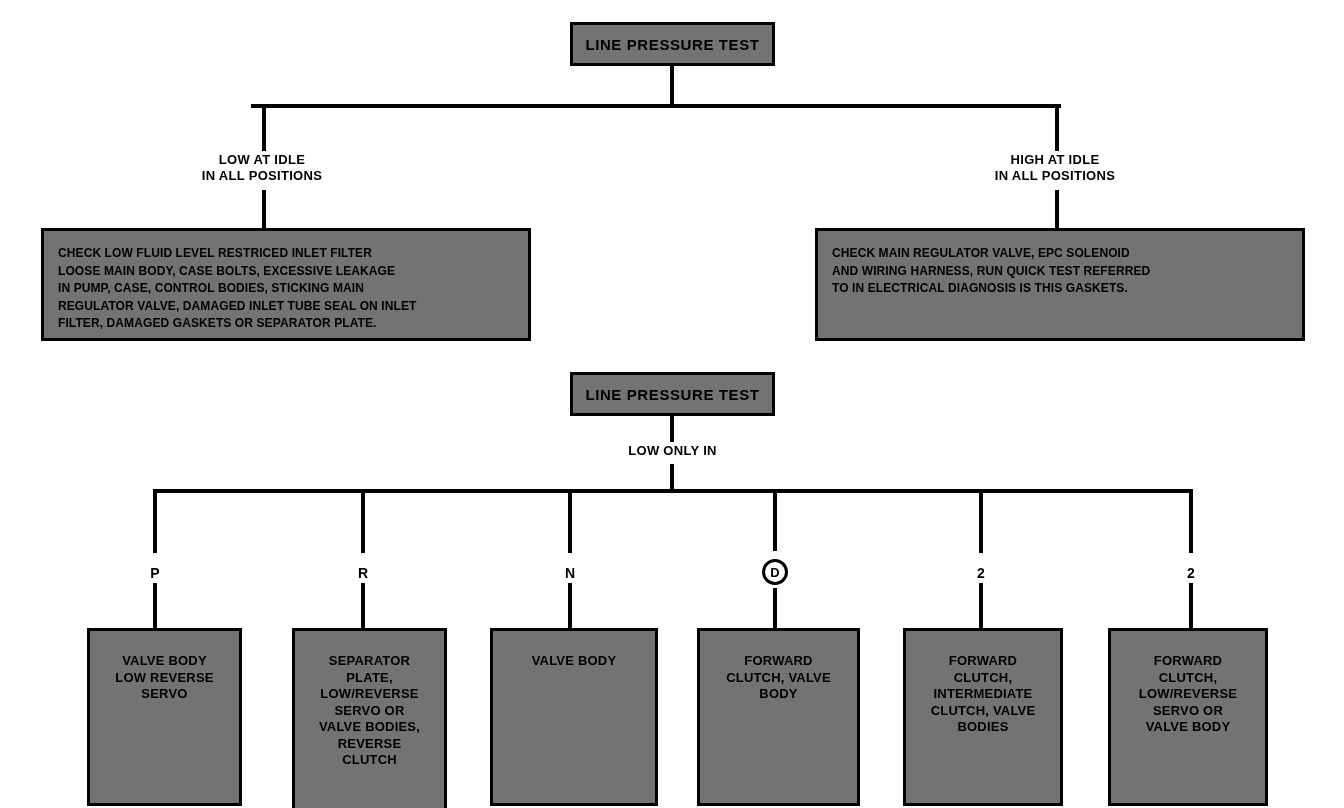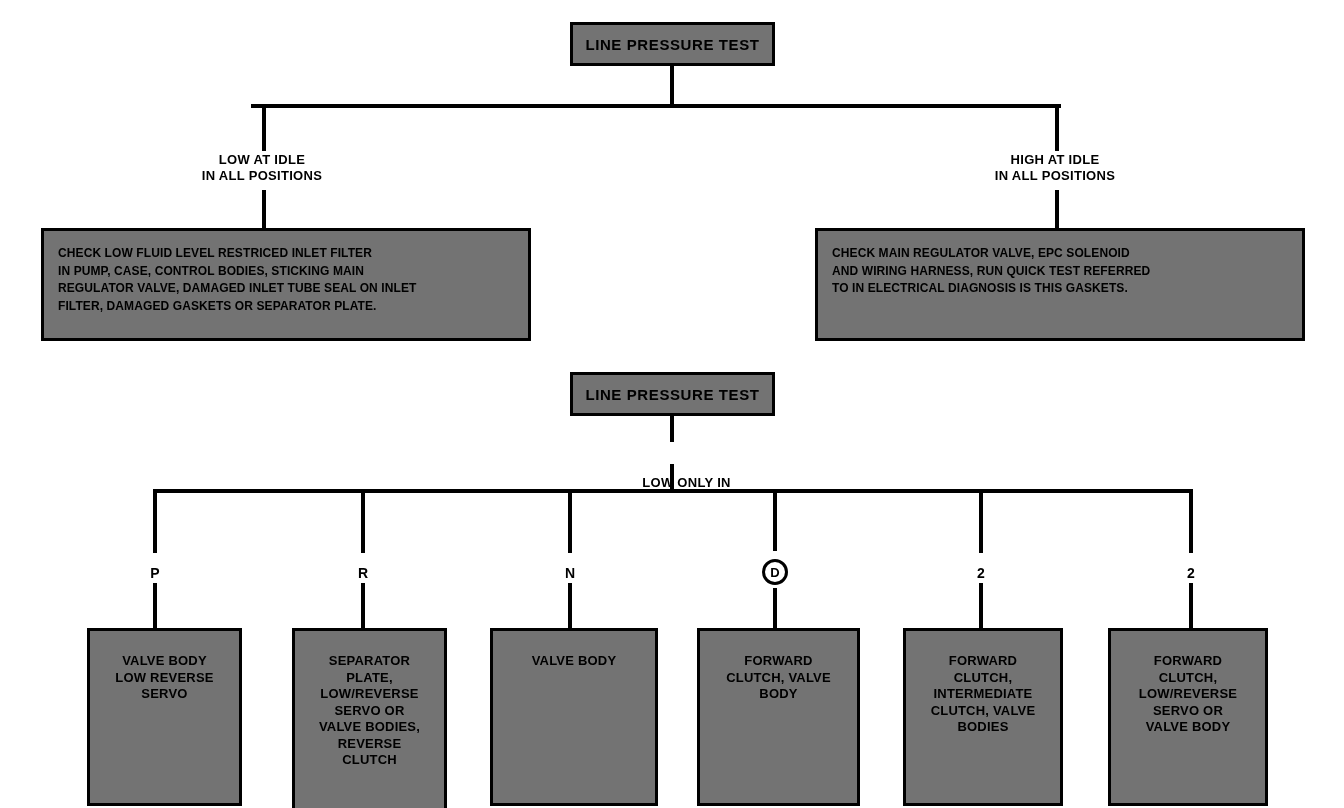--- a/index.html
+++ b/index.html
@@ -142,37 +142,38 @@
     <span class="line">IN ALL POSITIONS</span>
   </div>
 
   <div class="label" style="left:955px; top:152px; width:200px;">
     <span class="line">HIGH AT IDLE</span>
     <span class="line">IN ALL POSITIONS</span>
   </div>
 
   <div class="box para-box" style="left:41px; top:228px; width:490px; height:113px;">
     <div class="line">CHECK LOW FLUID LEVEL RESTRICED INLET FILTER</div>
+    <div class="line">LOOSE MAIN BODY, CASE BOLTS, EXCESSIVE LEAKAGE</div>
     <div class="line">IN PUMP, CASE, CONTROL BODIES, STICKING MAIN</div>
     <div class="line">REGULATOR VALVE, DAMAGED INLET TUBE SEAL ON INLET</div>
     <div class="line">FILTER, DAMAGED GASKETS OR SEPARATOR PLATE.</div>
   </div>
 
   <div class="box para-box" style="left:815px; top:228px; width:490px; height:113px;">
     <div class="line">CHECK MAIN REGULATOR VALVE, EPC SOLENOID</div>
     <div class="line">AND WIRING HARNESS, RUN QUICK TEST REFERRED</div>
     <div class="line">TO IN ELECTRICAL DIAGNOSIS IS THIS GASKETS.</div>
   </div>
 
   <div class="box box-title" style="left:570px; top:372px; width:205px; height:44px;">
     <span>LINE PRESSURE TEST</span>
   </div>
 
   <div class="vline" style="left:670px; top:416px; height:26px;"></div>
-  <div class="label" style="left:609px; top:443px; width:155px;margin-top:32px;">
+  <div class="label" style="left:595px; top:443px; width:155px;">
     <span class="line">LOW ONLY IN</span>
   </div>
 
   <div class="vline" style="left:670px; top:464px; height:27px;"></div>
 
   <div class="hline" style="left:153px; top:489px; width:1040px;"></div>
 
   <div class="vline" style="left:153px; top:489px; height:64px;"></div>
   <div class="vline" style="left:361px; top:489px; height:64px;"></div>
   <div class="vline" style="left:568px; top:489px; height:64px;"></div>

